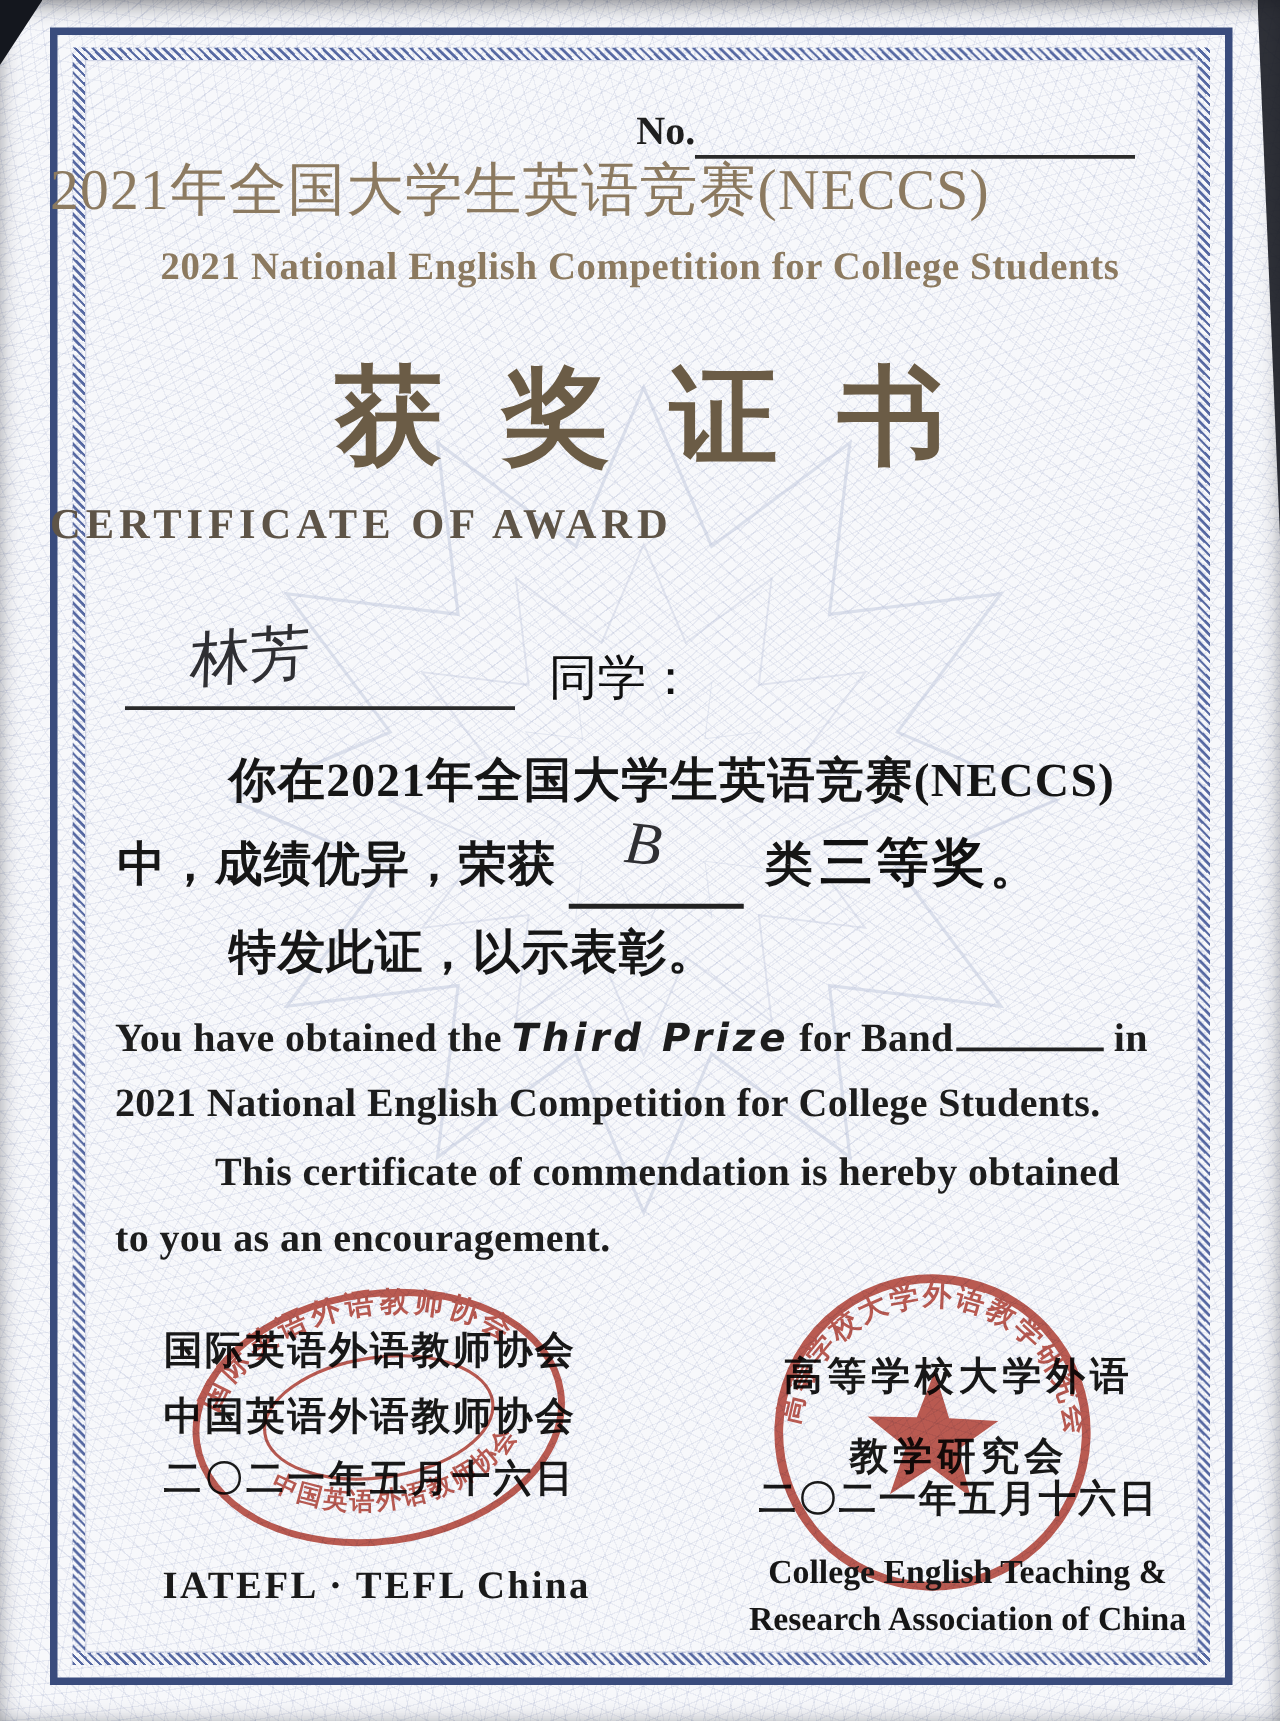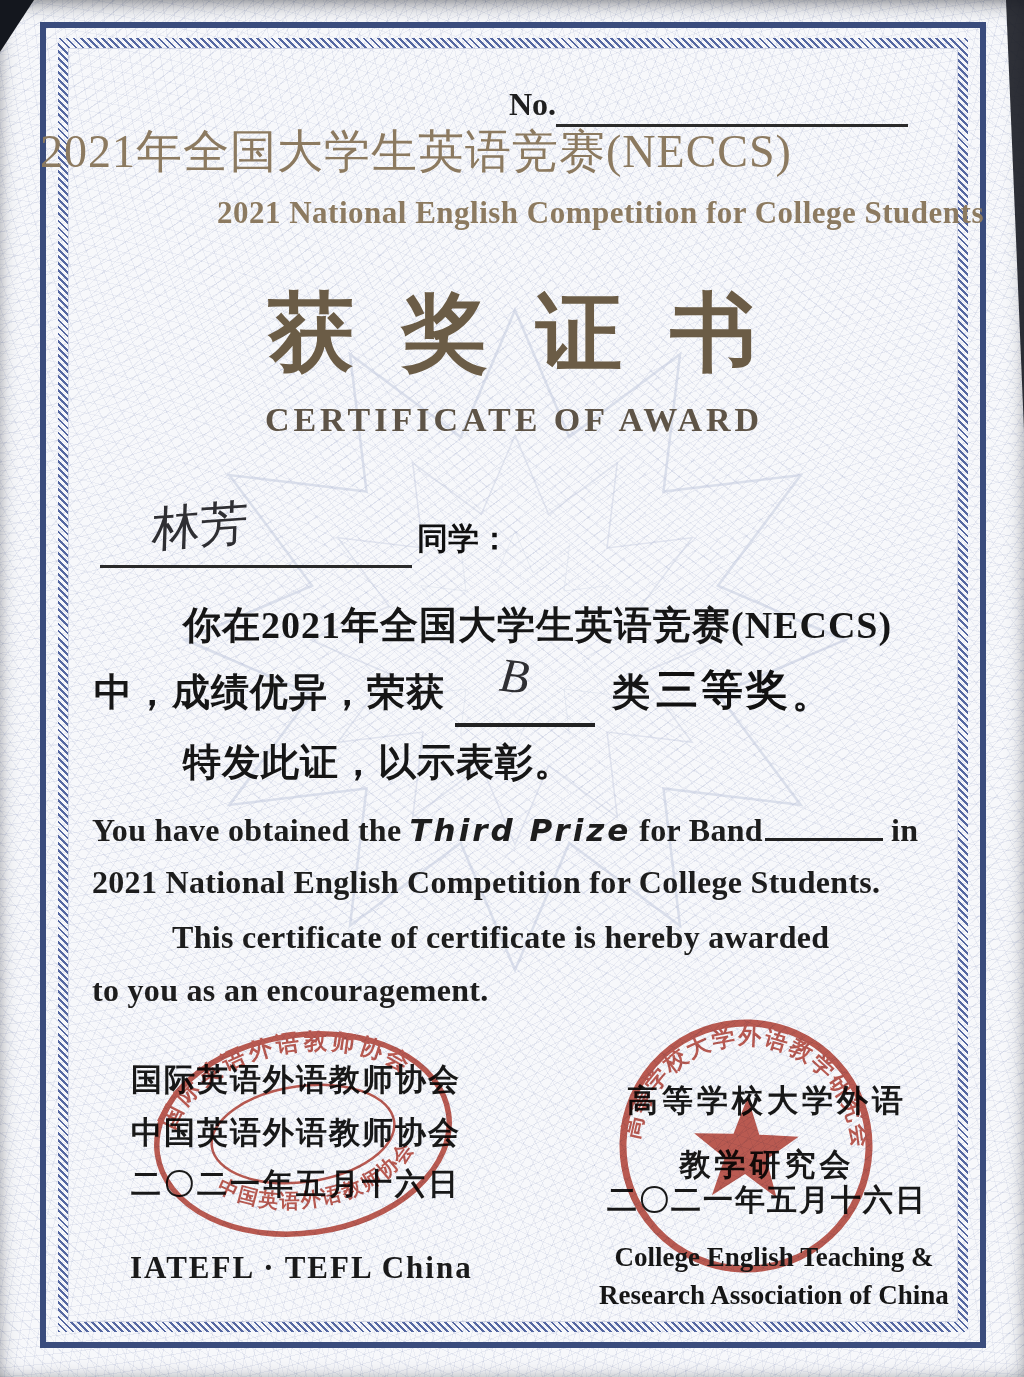--- a/index.html
+++ b/index.html
@@ -29,31 +29,31 @@
     box-sizing:border-box;border:6px solid #3a4c7d;}
   .border-rope{position:absolute;left:58px;top:38px;width:910px;height:1294px;
     box-sizing:border-box;border:10px solid transparent;
     border-image:repeating-linear-gradient(45deg, rgba(72,92,154,.92) 0 2px, rgba(72,92,154,0) 2px 5px) 10 / 10px repeat;
     box-shadow:inset 0 0 0 1px rgba(90,105,160,.22);}
   
   .no-label{left:509px;top:86px;font-size:32px;font-weight:700;color:#1f1f1f;}
   .no-line{left:556px;top:124px;width:352px;height:0;border-bottom:3px solid #2b2b2b;}
   .title-zh{left:40px;right:40px;top:127px;text-align:left;font-size:46px;font-weight:400;
     color:#8c7a60;line-height:1.1;letter-spacing:1px;}
-  .title-en{left:40px;right:40px;top:195px;text-align:right;font-size:31px;font-weight:700;
+  .title-en{left:40px;right:40px;top:195px;text-align:center;font-size:31px;font-weight:700;
     color:#8c7a60;letter-spacing:.5px;}
   .award-zh{left:40px;right:-8px;top:286px;text-align:center;font-size:86px;font-weight:900;
     color:#6b5c46;letter-spacing:48px;line-height:1.1;}
-  .award-en{left:40px;right:36px;top:400px;text-align:center;font-size:34px;font-weight:700;
+  .award-en{left:40px;right:36px;top:400px;font-size:34px;font-weight:700;
     color:#5e5447;letter-spacing:4px;}
   
   .name-line{left:100px;top:565px;width:312px;height:0;border-bottom:3px solid #2a2a2a;}
   .name-hand{left:152px;top:498px;font-size:48px;color:#2f2f33;
     transform:rotate(-4deg) skewX(-6deg);font-weight:400;}
-  .name-suffix{left:417px;top:521px;font-size:31px;font-weight:700;color:#101010;}
+  .name-suffix{left:439px;top:521px;font-size:39px;font-weight:400;color:#101010;}
   
   .zh{font-size:38px;font-weight:700;color:#161616;letter-spacing:1px;line-height:1.2;}
   .b-l1{left:183px;top:603px;}
   .b2-prefix{left:94px;top:670px;}
   .b2-line{left:455px;top:723px;width:140px;height:0;border-bottom:4px solid #222;}
   .b2-band{left:500px;top:648px;font-size:48px;font-style:italic;color:#2f2f33;transform:rotate(6deg);}
   .b2-class{left:612px;top:670px;}
   .b2-prize{left:656px;top:666px;font-size:42px;font-weight:900;letter-spacing:3px;color:#111;
     font-family:"DejaVu Sans","Liberation Sans",sans-serif;text-align:right;}
   .b2-period{left:792px;top:672px;}
@@ -121,21 +121,21 @@
   <div class="abs zh b2-prefix">中，成绩优异，荣获</div>
   <div class="abs b2-line"></div>
   <div class="abs b2-band">B</div>
   <div class="abs zh b2-class">类</div>
   <div class="abs b2-prize">三等奖</div>
   <div class="abs zh b2-period">。</div>
   <div class="abs zh b-l3">特发此证，以示表彰。</div>
 
   <div class="abs en en-l1"><span>You have obtained the</span><span class="en-prize">Third Prize</span><span>for Band</span><span class="en-bandline"></span><span class="en-in">in</span></div>
   <div class="abs en en-l2">2021 National English Competition for College Students.</div>
-  <div class="abs en en-l3">This certificate of certificate is hereby awarded</div>
+  <div class="abs en en-l3">This certificate of commendation is hereby obtained</div>
   <div class="abs en en-l4">to you as an encouragement.</div>
 
   <div class="abs org org-left">
     <div class="l">国际英语外语教师协会</div>
     <div class="l">中国英语外语教师协会</div>
     <div class="d">二〇二一年五月十六日</div>
   </div>
 
   <div class="abs org org-right">
     <div class="l1">高等学校大学外语</div>

